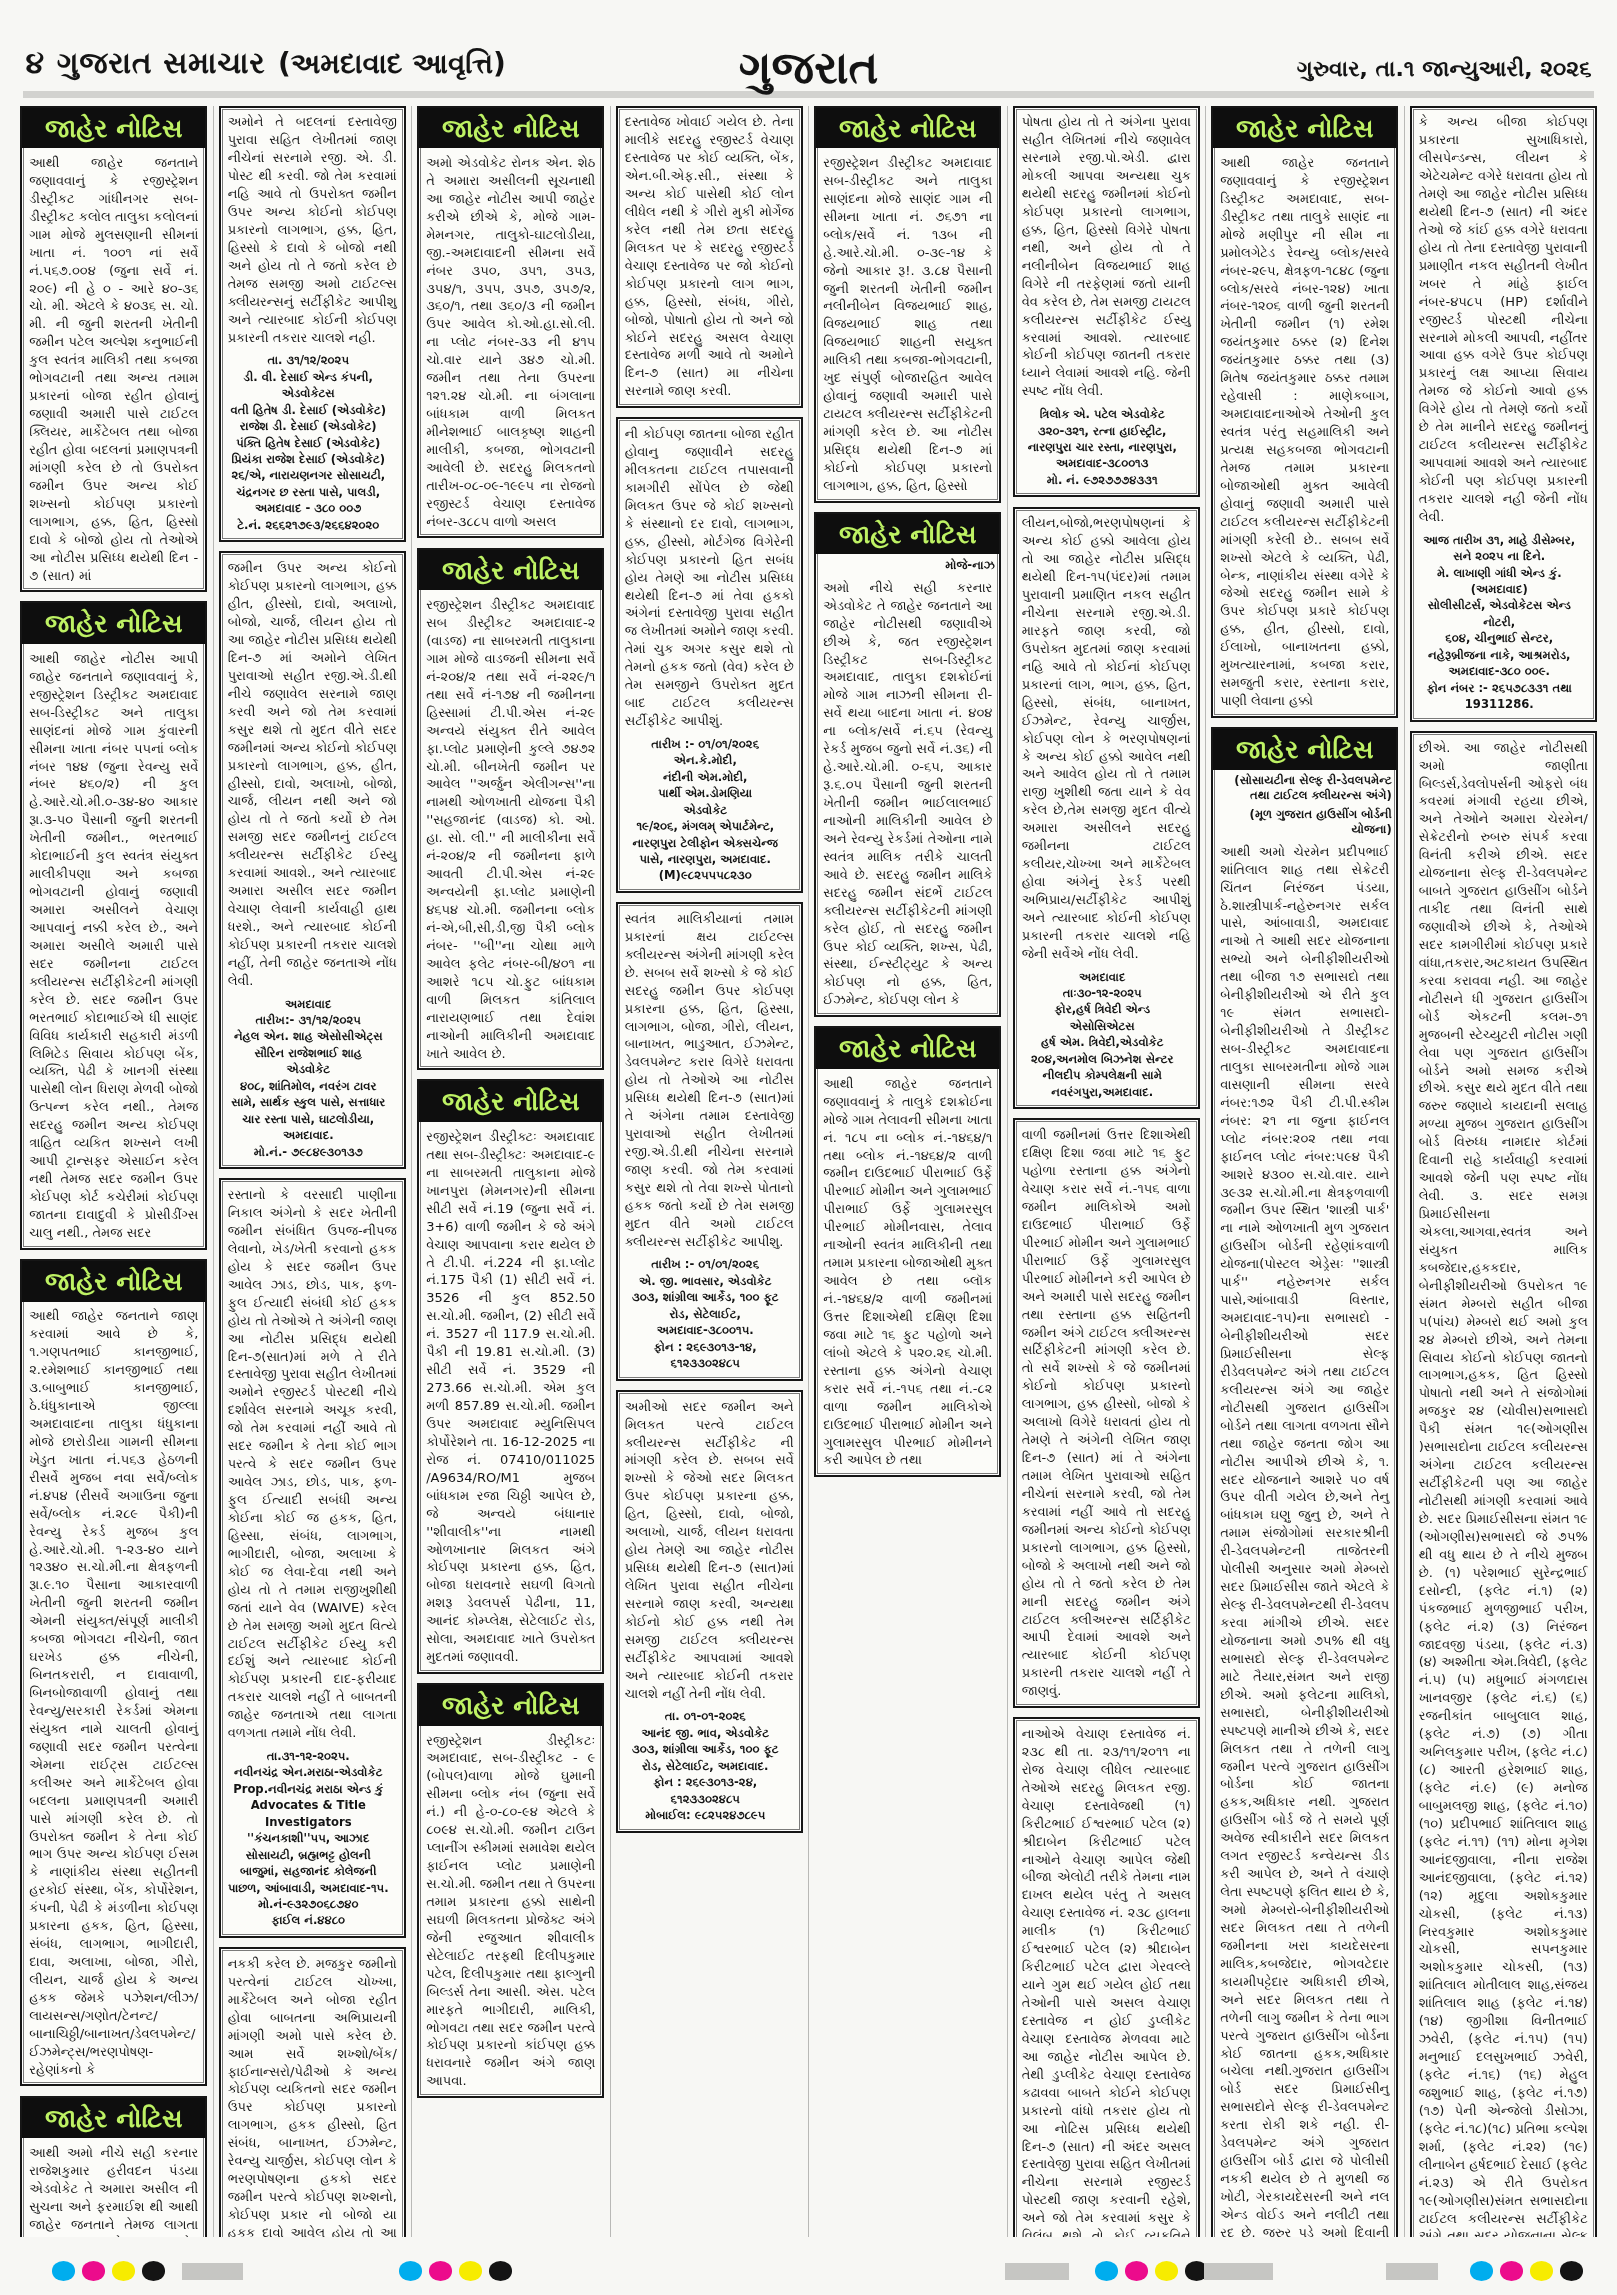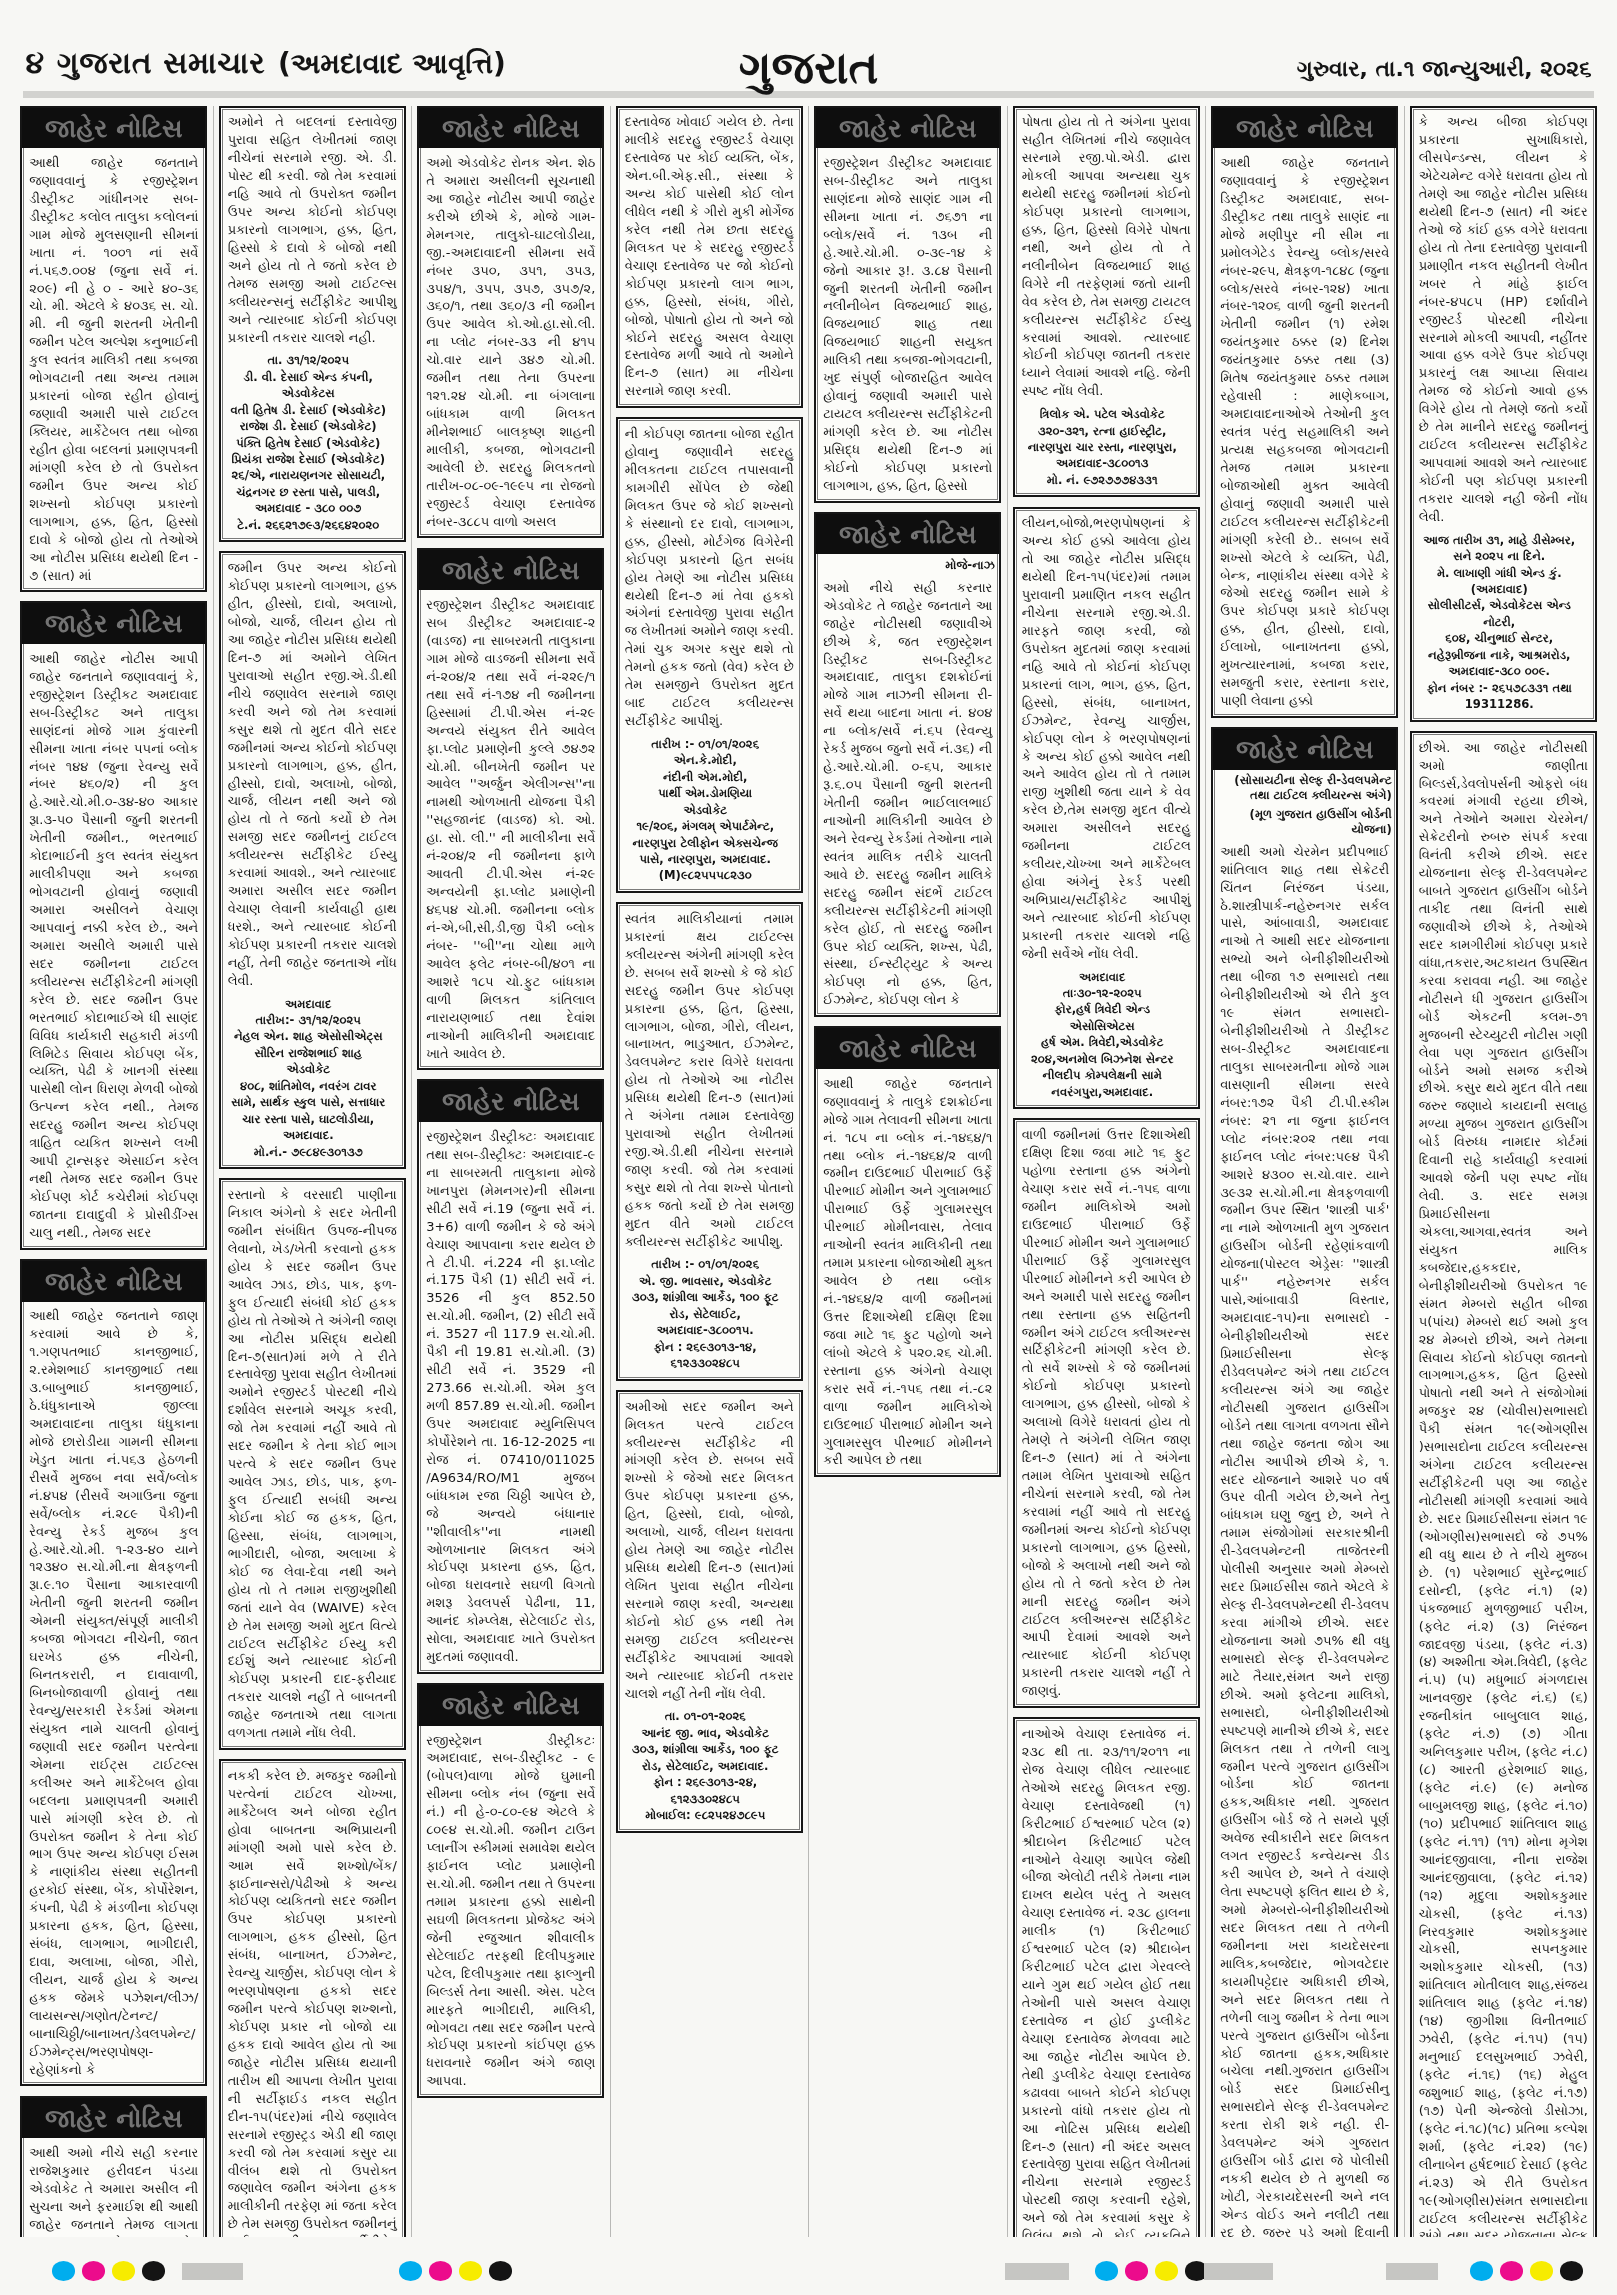--- a/index.html
+++ b/index.html
@@ -17,21 +17,21 @@
   .mast-center{position:absolute;left:50%;transform:translateX(-50%);bottom:-8px;
     font-size:45px;font-weight:bold;}
   .mast-date{position:absolute;right:25.4px;bottom:5.8px;font-size:22px;font-weight:bold;}
   .mast-rule{height:7px;background:#d2d2cf;margin:3.5px 23px 0 23px;}
   
   .cols{display:flex;align-items:flex-start;padding:8px 15px 0 15px;height:2131px;overflow:hidden;}
   .col{flex:1 1 0;min-width:0;padding:0 5.2px;border-left:1.2px solid #b9b9b6;height:100%;overflow:hidden;}
   .col:first-child{border-left:none;}
   .notice{border:2.3px solid #161616;box-shadow:inset 0 0 0 1.2px #ffffff,inset 0 0 0 1.7px #161616;
     background:#fcfcf9;margin-bottom:9.2px;}
-  .nh{margin:0;background:#0e0e0e;color:#737373;text-align:center;
+  .nh{margin:0;background:#0e0e0e;color:#bef264;text-align:center;
     font-size:25.4px;font-weight:bold;padding:7px 1.2px;line-height:1.05;}
   .nsub{font-weight:bold;text-align:right;font-size:11.6px;line-height:1.3;padding:3.5px 4.6px 0 4.6px;}
   .nb{font-size:13px;line-height:1.38;text-align:justify;padding:5.8px 7px;}
   .ns{font-size:11.6px;line-height:1.42;padding:0 15px 7px 7px;white-space:pre-line;font-weight:600;text-align:center;}
   
   .pressbar{position:absolute;left:0;right:0;bottom:8px;height:28px;}
   .dotgroup{position:absolute;top:2.3px;display:flex;gap:7px;}
   .dot{width:23px;height:19.6px;border-radius:50%;}
   .dot.c{background:#00adee;} .dot.m{background:#ec0b8c;}
   .dot.y{background:#f7ec00;} .dot.k{background:#141414;}
@@ -89,20 +89,27 @@
       <div class="ns">અમદાવાદ
 તારીખ:- ૩૧/૧૨/૨૦૨૫
 નેહલ એન. શાહ એસોસીએટ્સ
 સૌરિન રાજેશભાઈ શાહ
 એડવોકેટ
 ૪૦૮, શાંતિમોલ, નવરંગ ટાવર સામે, સાર્થક સ્કુલ પાસે, સત્તાધાર ચાર રસ્તા પાસે, ઘાટલોડીયા, અમદાવાદ.
 મો.નં.- ૭૯૮૪૯૩૦૧૩૭</div>
     </section>
     <section class="notice">
       <div class="nb">રસ્તાનો કે વરસાદી પાણીના નિકાલ અંગેનો કે સદર ખેતીની જમીન સંબંધિત ઉપજ-નીપજ લેવાનો, ખેડ/ખેતી કરવાનો હકક હોય કે સદર જમીન ઉપર આવેલ ઝાડ, છોડ, પાક, ફળ-ફુલ ઈત્યાદી સંબંધી કોઈ હકક હોય તો તેઓએ તે અંગેની જાણ આ નોટીસ પ્રસિદ્ધ થયેથી દિન-૭(સાત)માં મળે તે રીતે દસ્તાવેજી પુરાવા સહીત લેખીતમાં અમોને રજીસ્ટર્ડ પોસ્ટથી નીચે દર્શાવેલ સરનામે અચૂક કરવી, જો તેમ કરવામાં નહીં આવે તો સદર જમીન કે તેના કોઈ ભાગ પરત્વે કે સદર જમીન ઉપર આવેલ ઝાડ, છોડ, પાક, ફળ-ફુલ ઈત્યાદી સબંધી અન્ય કોઈના કોઈ જ હકક, હિત, હિસ્સા, સંબંધ, લાગભાગ, ભાગીદારી, બોજા, અલાખા કે કોઈ જ લેવા-દેવા નથી અને હોય તો તે તમામ રાજીખુશીથી જતાં યાને વેવ (WAIVE) કરેલ છે તેમ સમજી અમો મુદત વિત્યે ટાઈટલ સર્ટીફીકેટ ઈસ્યુ કરી દઈશું અને ત્યારબાદ કોઈની કોઈપણ પ્રકારની દાદ-ફરીયાદ તકરાર ચાલશે નહીં તે બાબતની જાહેર જનતાએ તથા લાગતા વળગતા તમામે નોંધ લેવી.</div>
+      <div class="ns">તા.૩૧-૧૨-૨૦૨૫.
+નવીનચંદ્ર એન.મરાઠા-એડવોકેટ
+Prop.નવીનચંદ્ર મરાઠા એન્ડ કું
+Advocates &amp; Title Investigators
+''કંચનકાશી''૫૫, આઝાદ સોસાયટી, બ્રહ્મભટ્ટ હોલની બાજુમાં, સહજાનંદ કોલેજની પાછળ, આંબાવાડી, અમદાવાદ-૧૫.
+મો.નં-૯૩૨૭૦૬૮૭૪૦
+ફાઈલ નં.૪૪૮૦</div>
     </section>
     <section class="notice">
       <div class="nb">નકકી કરેલ છે. મજકુર જમીનો પરત્વેનાં ટાઈટલ ચોખ્ખા, માર્કેટેબલ અને બોજા રહીત હોવા બાબતના અભિપ્રાયની માંગણી અમો પાસે કરેલ છે. આમ સર્વે શખ્શો/બેંક/ફાઈનાન્સરો/પેઢીઓ કે અન્ય કોઈપણ વ્યકિતનો સદર જમીન ઉપર કોઈપણ પ્રકારનો લાગભાગ, હકક હીસ્સો, હિત સંબંધ, બાનાખત, ઈઝમેન્ટ, રેવન્યુ ચાર્જીસ, કોઈપણ લોન કે ભરણપોષણના હકકો સદર જમીન પરત્વે કોઈપણ શખ્શનો, કોઈપણ પ્રકાર નો બોજો યા હકક દાવો આવેલ હોય તો આ જાહેર નોટીસ પ્રસિધ્ધ થયાની તારીખ થી આપના લેખીત પુરાવા ની સર્ટીફાઈડ નકલ સહીત દીન-૧૫(પંદર)માં નીચે જણાવેલ સરનામે રજીસ્ટ્રડ એડી થી જાણ કરવી જો તેમ કરવામાં કસુર યા વીલંબ થશે તો ઉપરોક્ત જણાવેલ જમીન અંગેના હકક માલીકીની તરફેણ માં જતા કરેલ છે તેમ સમજી ઉપરોક્ત જમીનનું ટાઈટલ કલીયરન્સ સર્ટીફીકેટ ઈસ્યુ કરવામાં આવશે ત્યારબાદ કોઈની કોઈપણ પ્રકાર ની તકરાર ચાલશે નહી જેની જાહેર જનતા એ સ્પષ્ટ નોંધ લેવી.</div>
       <div class="ns">તાઃ-૩૧/૧૨/૨૦૨૫
 રાજેશકુમાર હરીવદન પંડયા
 એડવોકેટ
 ઓફીસઃ-સીવીલ કોર્ટ તલોદ સામે, શાંતીનગર સોસાયટી, મોડાસા રોડ, તલોદ, તાઃ-તલોદ જીઃ-સાબરકાંઠા
 મોબાઈલ નંબરઃ-૯૮૨૫૧૦૬૧૬૦/ ૯૯૯૮૭૪૮૧૧૭</div>
     </section>
   </div>

